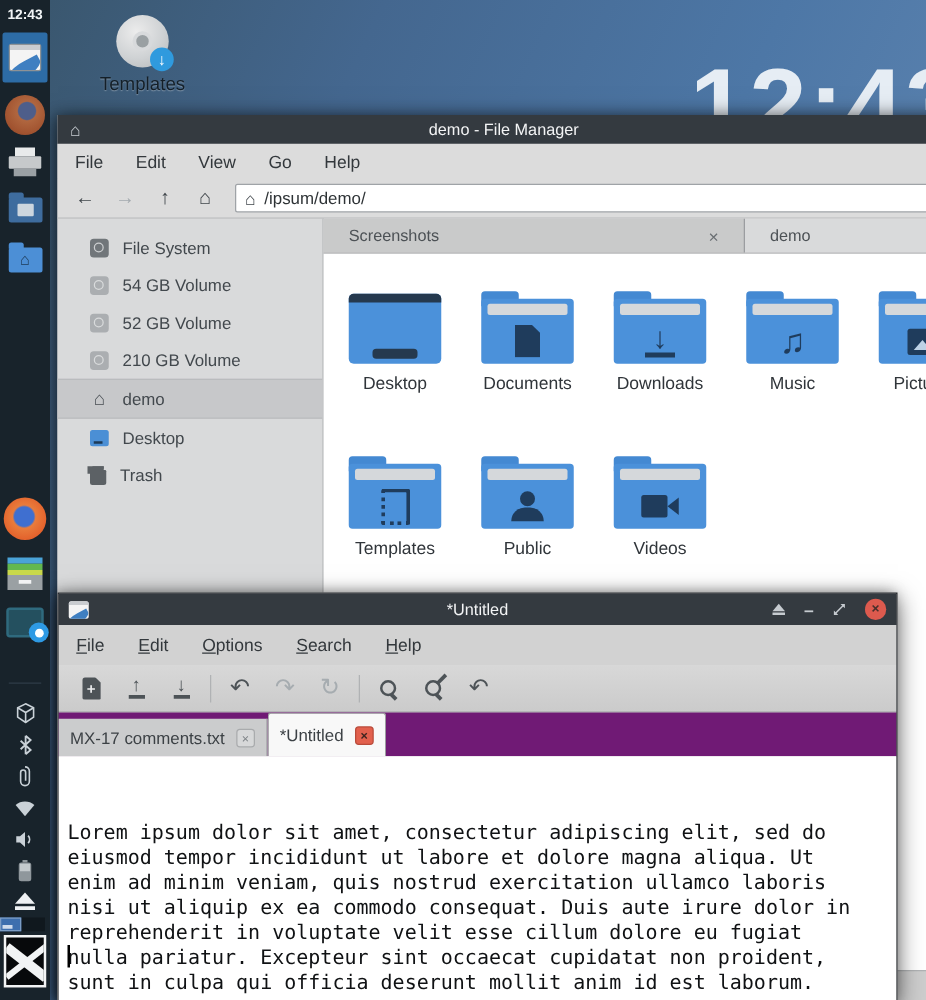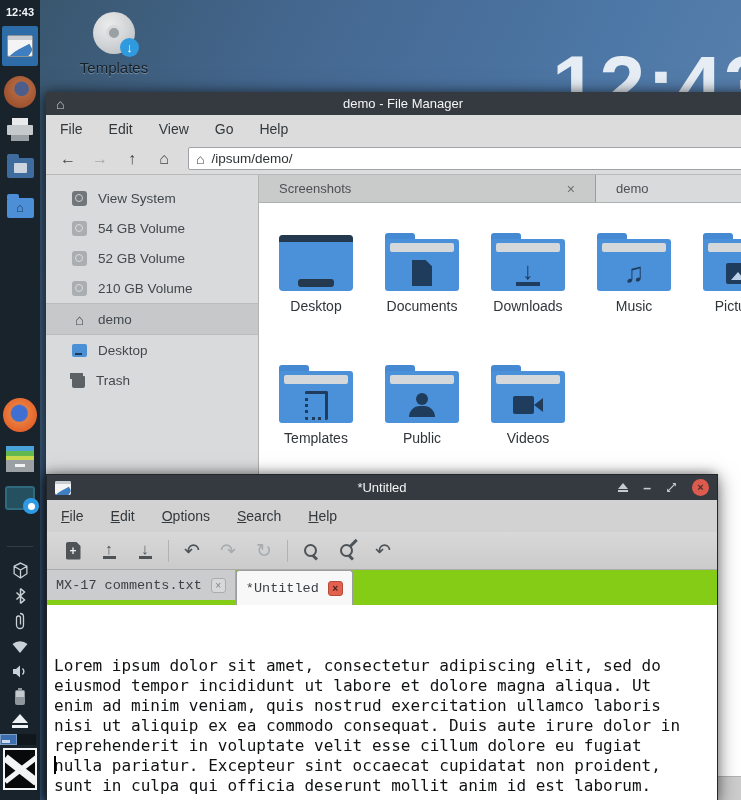--- a/index.html
+++ b/index.html
@@ -177,21 +177,21 @@
   .i-new{width:15px;height:18px;background:#4d5357;border-radius:2px;color:#e9eaeb;font-size:12px;font-weight:bold;
     line-height:18px;text-align:center;clip-path:polygon(0 0,70% 0,100% 25%,100% 100%,0 100%);}
   .arrow-io{font-size:15px;font-weight:bold;line-height:13px;}
   .io-bar{width:13px;height:2.5px;background:#4d5357;margin-top:1px;}
   .curve{font-size:19px;line-height:19px;}
   .mag{position:relative;width:16px;height:16px;}
   .mag::before{content:"";position:absolute;left:1px;top:1px;width:9px;height:9px;border-radius:50%;border:2px solid #4d5357;}
   .mag::after{content:"";position:absolute;right:1px;bottom:0;width:6px;height:2.5px;background:#4d5357;transform:rotate(45deg);}
   .mag.pencil .pen{position:absolute;left:9px;top:-1px;width:10px;height:2.5px;background:#4d5357;transform:rotate(-45deg);}
   .jump{transform:scaleX(-1);}
-  .ed-tabbar{height:35px;background:#84cc16;display:flex;align-items:flex-start;flex:0 0 auto;font-family:Liberation Mono, monospace;}
+  .ed-tabbar{height:35px;background:#701a75;display:flex;align-items:flex-end;flex:0 0 auto;}
   .ed-tab{display:flex;align-items:center;gap:9px;font-size:13.5px;color:#3c4145;padding:0 9px;}
   .ed-tab.inactive{height:30px;background:#cbcccd;border-right:1px solid #a5a7a9;}
   .ed-tab.active{height:34px;background:#f8f8f8;border:1px solid #9b9d9f;border-bottom:none;border-radius:3px 3px 0 0;}
   .tclose{width:15px;height:15px;border-radius:3px;font-size:10px;line-height:15px;text-align:center;}
   .tclose.gray{background:#d7d8d9;border:1px solid #a9abad;color:#7e8387;box-sizing:border-box;}
   .tclose.red{background:#e2604d;border:1px solid #b94a3a;color:#3f241f;box-sizing:border-box;font-weight:bold;}
   .ed-text{flex:1;background:#ffffff;position:relative;padding:11px 6px 16px 7px;
     font-family:"DejaVu Sans Mono",monospace;font-size:16px;line-height:20px;color:#101214;white-space:pre;overflow:hidden;}
   .caret{position:absolute;left:7px;top:151px;width:1.5px;height:18px;background:#000;}
 </style>
@@ -314,21 +314,21 @@
     <span class="nav-btn">⌂</span>
     <div class="pathbar">
       <span class="ph">⌂</span>
       <span>/ipsum/demo/</span>
     </div>
   </div>
   <div class="fm-body">
     <div class="fm-sidebar">
       <div class="side-item">
         <span class="drive dark"></span>
-        <span>View System</span>
+        <span>File System</span>
       </div>
       <div class="side-item">
         <span class="drive light"></span>
         <span>54 GB Volume</span>
       </div>
       <div class="side-item">
         <span class="drive light"></span>
         <span>52 GB Volume</span>
       </div>
       <div class="side-item">

